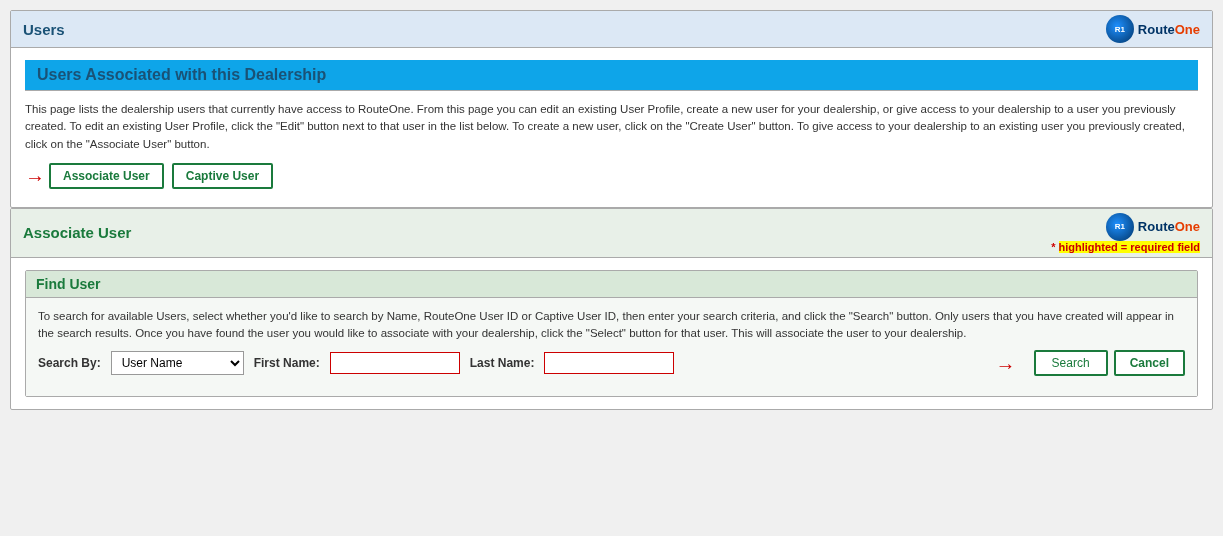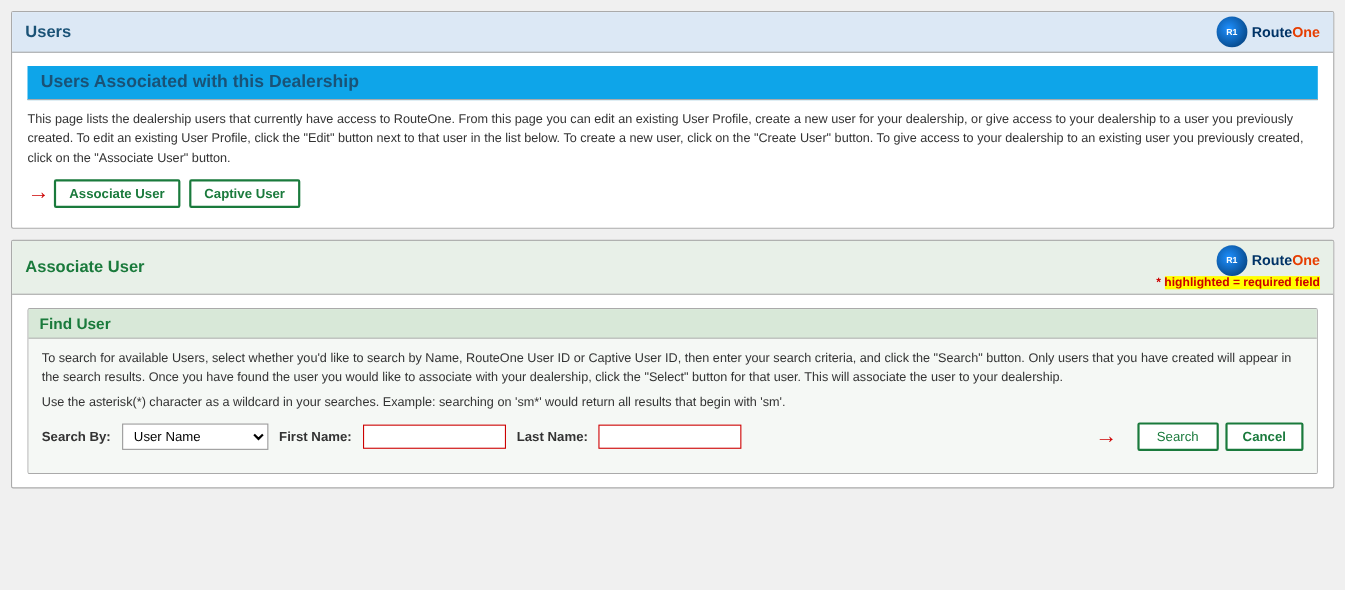--- a/index.html
+++ b/index.html
@@ -6,21 +6,20 @@
     body {
       font-family: Arial, sans-serif;
       font-size: 12px;
       background: #f0f0f0;
       padding: 10px;
       color: #333;
     }
     .page-wrapper {
       display: flex;
       flex-direction: column;
-      gap: 10px;
       max-width: 1203px;
       margin: 0 auto;
     }
     
     .panel {
       background: #fff;
       border: 1px solid #aaa;
       border-radius: 2px;
     }
     .panel-header {
@@ -274,21 +273,20 @@
       </div>
     </div>
     <div class="panel-body">
 
       <div class="find-user-panel">
         <div class="find-user-header">
           <h3>Find User</h3>
         </div>
         <div class="find-user-body">
           <p class="find-desc">To search for available Users, select whether you'd like to search by Name, RouteOne User ID or Captive User ID, then enter your search criteria, and click the "Search" button. Only users that you have created will appear in the search results. Once you have found the user you would like to associate with your dealership, click the "Select" button for that user. This will associate the user to your dealership.</p>
-          <p class="wildcard-note">Use the asterisk(*) character as a wildcard in your searches. Example: searching on 'sm*' would return all results that begin with 'sm'.</p>
           <div class="search-form-row">
             <span class="search-label">Search By:</span>
             <select class="search-select">
               <option>User Name</option>
               <option>RouteOne User ID</option>
               <option>Captive User ID</option>
             </select>
             <span class="field-label">First Name:</span>
             <input type="text" class="required-input" value="" style="">
             <span class="field-label">Last Name:</span>

